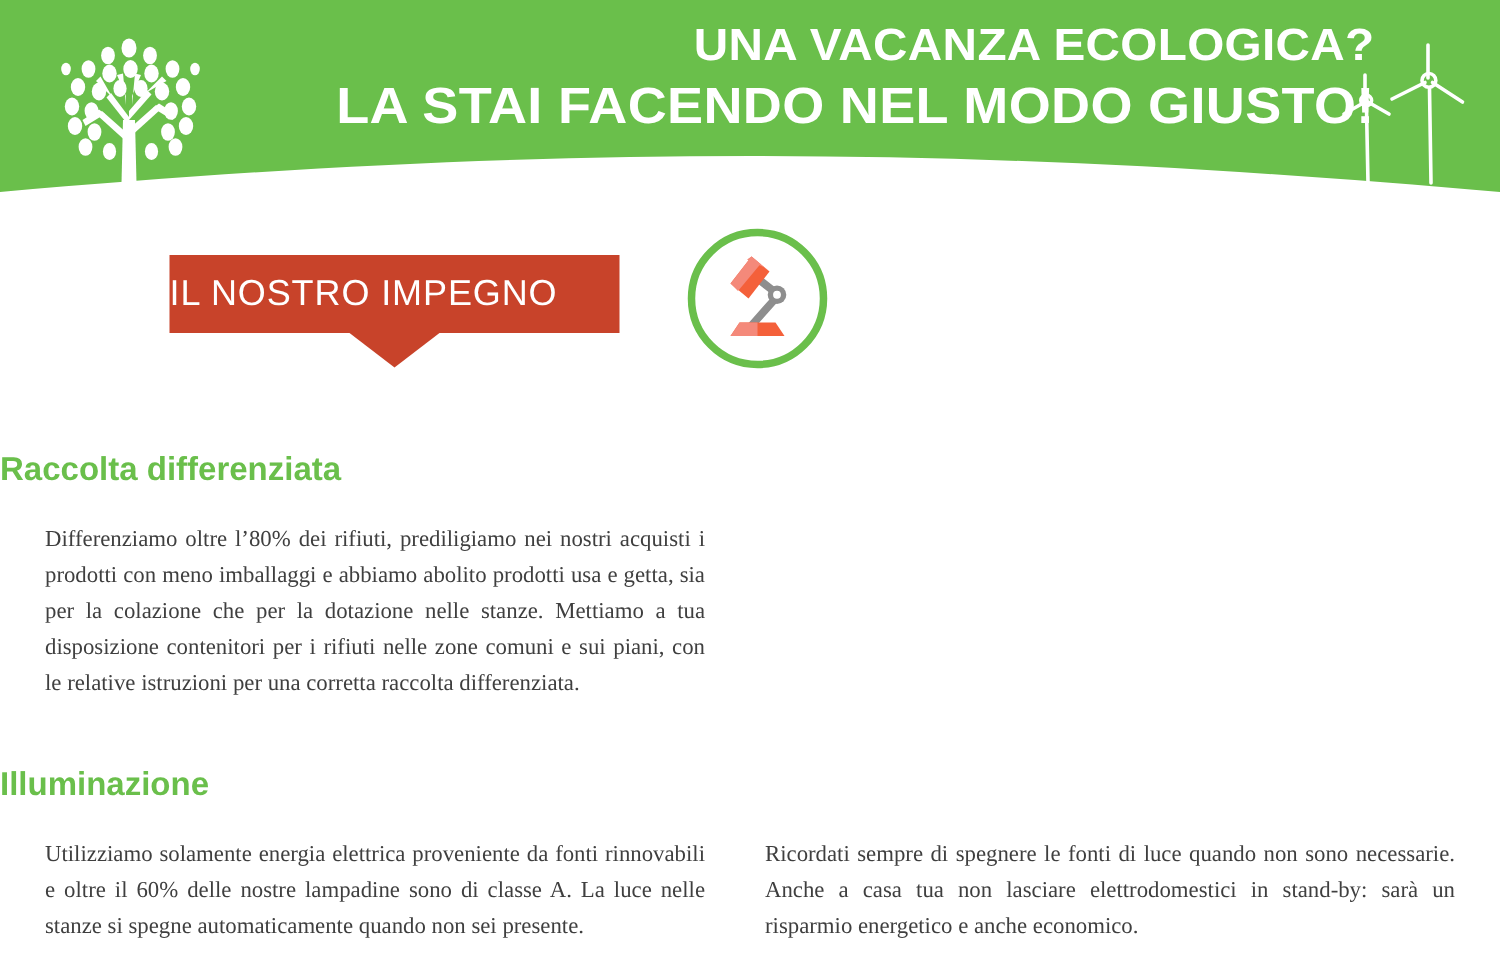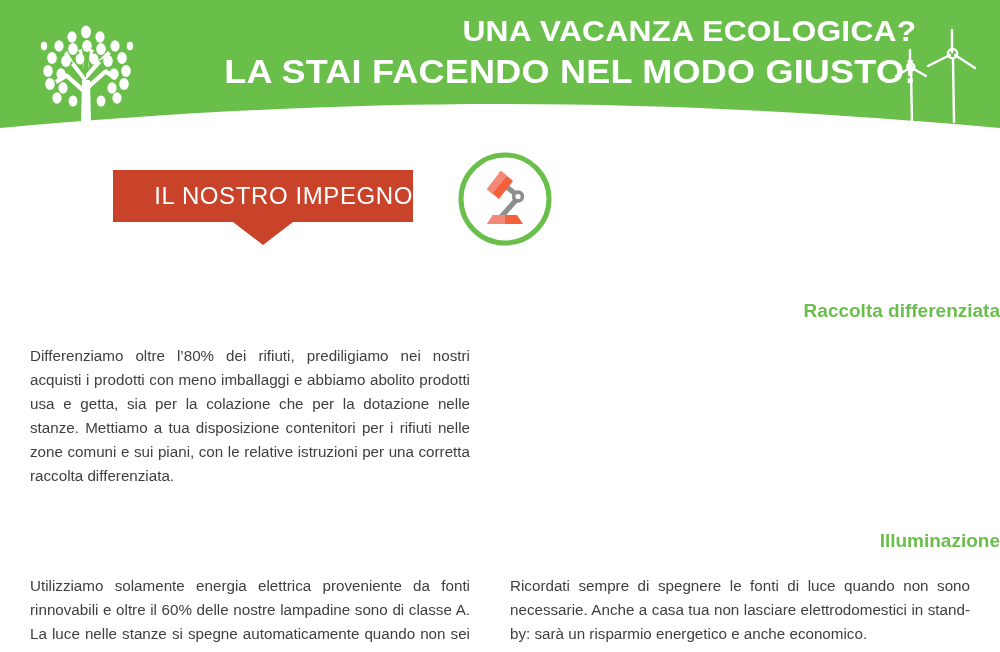--- a/index.html
+++ b/index.html
@@ -83,21 +83,21 @@
     z-index: 5;
   }
   .banner-box {
     position: absolute;
     left: 0;
     top: 0;
     width: 100%;
     height: 52px;
     display: flex;
     align-items: center;
-    justify-content: flex-end;
+    justify-content: flex-start;
   }
   .banner-label {
     color: #ffffff;
     font-size: 24px;
     font-family: "Liberation Sans", sans-serif;
     letter-spacing: 0.6px;
     white-space: nowrap;
   }
   .banner-tail {
     position: absolute;
@@ -143,23 +143,23 @@
     position: absolute;
     left: 0;
     top: 300px;
     width: 1000px;
   }
   .section {
     position: relative;
     width: 1000px;
   }
   .section-title {
-    text-align: right;
+    text-align: left;
     color: #6abf4b;
-    font-size: 19px;
+    font-size: 22px;
     font-weight: bold;
     font-family: "Liberation Sans", sans-serif;
     margin: 0;
     padding: 0;
   }
   .section-cols {
     display: flex;
     width: 1000px;
   }
   .col {
@@ -171,21 +171,21 @@
   }
   .col-right {
     padding: 0 30px 0 10px;
   }
   .body-text {
     margin: 0;
     color: #3f3f3f;
     font-size: 15.2px;
     line-height: 24px;
     text-align: justify;
-    font-family: Liberation Sans, sans-serif;
+    font-family: Liberation Serif, serif;
   }
   #section-raccolta { margin-top: 0; }
   #section-raccolta .section-title { margin-bottom: 22px; }
   #section-illuminazione { margin-top: 42px; }
   #section-illuminazione .section-title { margin-bottom: 22px; margin-top: 36px; }
 </style>
 </head>
 <body>
 
 <div id="page">

